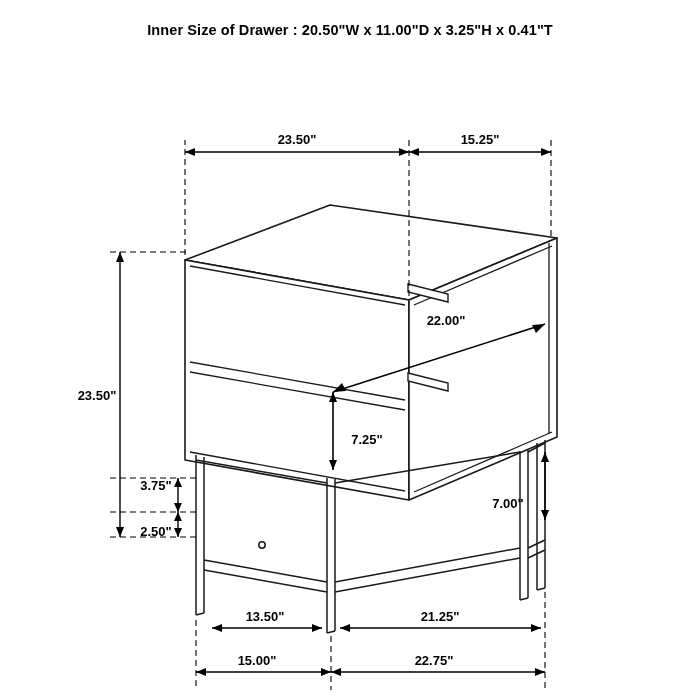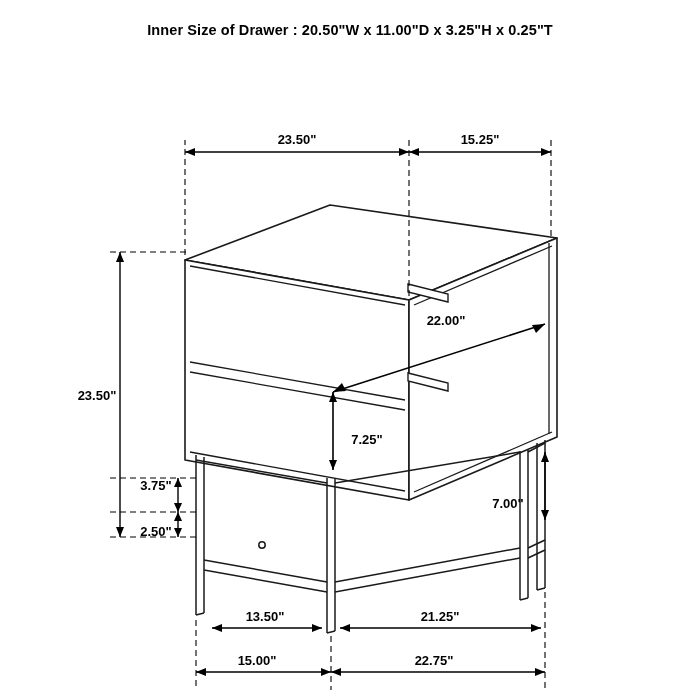--- a/index.html
+++ b/index.html
@@ -37,21 +37,21 @@
     font-weight: bold;
     fill: #000000;
   }
   .anchor-mid { text-anchor: middle; }
 </style>
 </head>
 <body>
 
 <div id="page">
 
-  <div id="title">Inner Size of Drawer : 20.50"W x 11.00"D x 3.25"H x 0.25"T</div>
+  <div id="title">Inner Size of Drawer : 20.50"W x 11.00"D x 3.25"H x 0.41"T</div>
 
   <svg id="drawing" width="700" height="700" viewBox="0 0 700 700">
 
     <g fill="none" stroke="#1a1a1a" stroke-width="1.6" stroke-linejoin="round" stroke-linecap="round">
 
       <polygon points="185,260 330,205 557,238 409,300" fill="#ffffff"></polygon>
 
       <polygon points="185,260 409,300 409,500 185,460" fill="#ffffff"></polygon>
 
       <polygon points="409,300 557,238 557,437 409,500" fill="#ffffff"></polygon>

